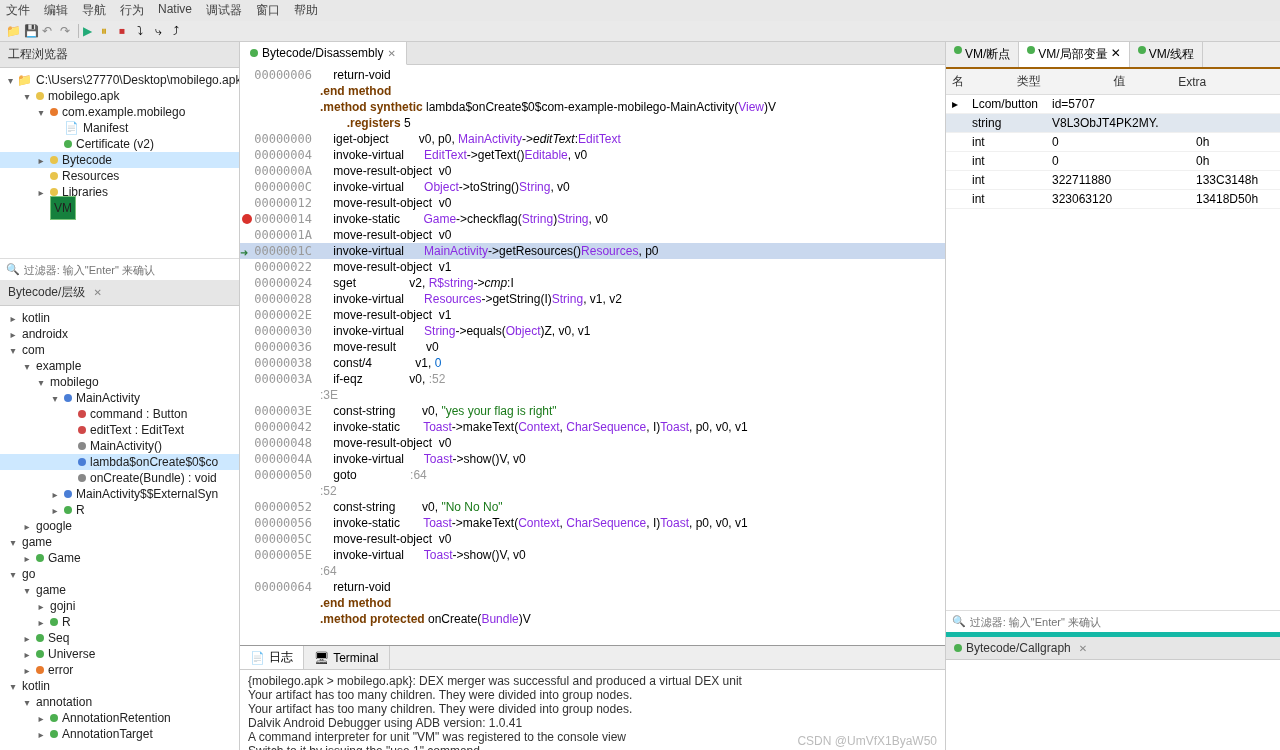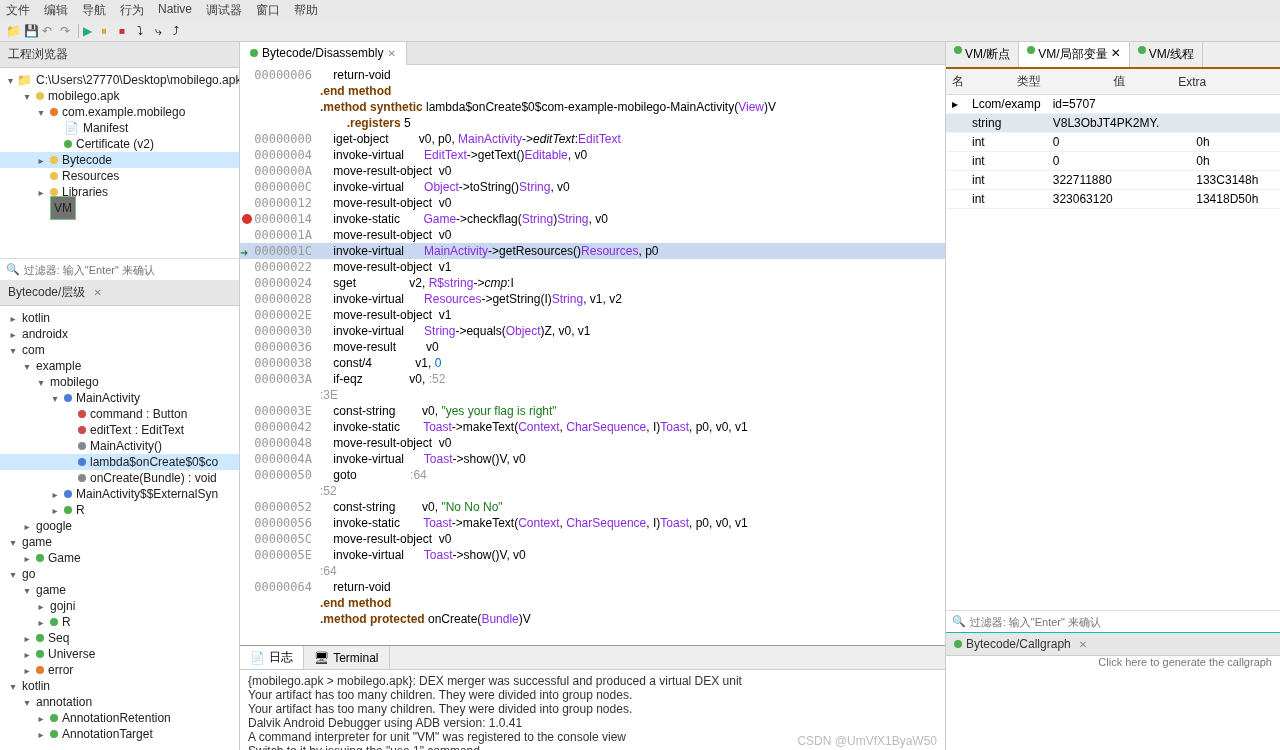--- a/index.html
+++ b/index.html
@@ -19,21 +19,21 @@
 .tree .row.sel{background:#cde8ff}
 .tree .ind{display:inline-block}
 .tw{width:10px;display:inline-block;text-align:center;color:#666;font-size:10px}
 .bullet{width:8px;height:8px;border-radius:50%;display:inline-block}
 .b-yellow{background:#e8c44c}
 .b-orange{background:#e87a2d}
 .b-red{background:#d04848}
 .b-green{background:#4caf50}
 .b-blue{background:#4a7ed6}
 .b-gray{background:#888}
-.vm-hl{background:#737373;padding:4px 3px;border:1px solid #7ac47a}
+.vm-hl{background:#15803d;padding:4px 3px;border:1px solid #7ac47a}
 .filter-row{border-top:1px solid #ddd;padding:4px 6px;display:flex;align-items:center;gap:4px;color:#888;font-size:11px}
 .filter-row input{border:none;outline:none;flex:1;font-size:11px;color:#333}
 .tabs{display:flex;border-bottom:1px solid #ccc;background:#e6e6e6;font-size:12px}
 .tab{padding:4px 10px;border-right:1px solid #ccc;background:#f0f0f0;display:flex;align-items:center;gap:4px;cursor:default}
 .tab.active{background:#fff;border-bottom:1px solid #fff;margin-bottom:-1px}
 .tab .close{font-size:10px;color:#888}
 .code{flex:1;overflow:auto;font-family:Consolas,monospace;font-size:12px;line-height:16px;padding:2px 0;white-space:pre;background:#fff}
 .cl{display:flex}
 .gut{width:80px;text-align:right;padding-right:8px;color:#999;font-family:Consolas,monospace;position:relative}
 .bp{position:absolute;left:2px;top:3px;width:10px;height:10px;border-radius:50%;background:#d9322c}
@@ -55,21 +55,21 @@
 .wm{position:absolute;right:8px;bottom:2px;color:#bbb;font-size:12px}
 .right-tabs{display:flex;background:#eee;border-bottom:2px solid #a16207;font-size:12px}
 .right-tabs .rt{padding:4px 8px;border-right:1px solid #ccc;display:flex;gap:3px;white-space:nowrap}
 .right-tabs .rt.active{background:#fff}
 .vars{flex:0 0 auto}
 .vars table{width:100%;border-collapse:collapse;font-size:12px}
 .vars th{text-align:left;padding:4px 6px;background:#f3f3f3;border-bottom:1px solid #ddd;font-weight:normal;color:#333}
 .vars td{padding:2px 6px;border-bottom:1px solid #f0f0f0}
 .vars tr.sel td{background:#e0e7ef}
 .vars-body{height:515px;overflow:auto}
-.cg-panel{border-top:1px solid #14b8a6}
+.cg-panel{border-top:5px solid #14b8a6}
 .cg-body{padding:8px;display:flex;gap:6px;align-items:center;font-size:12px;justify-content:flex-end;height:52px}
 .cg-body select{font-size:12px}
 .cg-body button{font-size:12px;padding:2px 8px}
 .green-dot{width:8px;height:8px;background:#4caf50;border-radius:50%;display:inline-block}
 </style>
 </head>
 <body>
 
 <div class="menubar" id="menubar">
     <span>文件</span>
@@ -354,21 +354,21 @@
               <th>值</th>
               <th>Extra</th>
             </tr>
           </thead>
    </table>
    <div class="vars-body">
           <table>
             <tbody id="vars-body">
               <tr class="">
                 <td style="width:20px">▸</td>
-                <td style="width:80px">Lcom/examp</td>
+                <td style="width:80px">Lcom/button</td>
                 <td>id=5707</td>
                 <td></td>
               </tr>
               <tr class="sel">
                 <td style="width:20px"></td>
                 <td style="width:80px">string</td>
                 <td>V8L3ObJT4PK2MY.</td>
                 <td></td>
               </tr>
               <tr class="">
@@ -401,16 +401,15 @@
   </div>
   <div class="filter-row">
    🔍<input placeholder="过滤器: 输入&quot;Enter&quot; 来确认" style="">
   </div>
   <div class="cg-panel">
    <div class="panel-header">
     <span class="green-dot"></span>
           <span>Bytecode/Callgraph</span>
     <span class="x">✕</span>
    </div>
-   <div style="text-align:right;padding:0 8px 4px;color:#777;font-size:11px">Click here to generate the callgraph</div>
   </div>
  </div>
 </div>
 
 </body></html>

